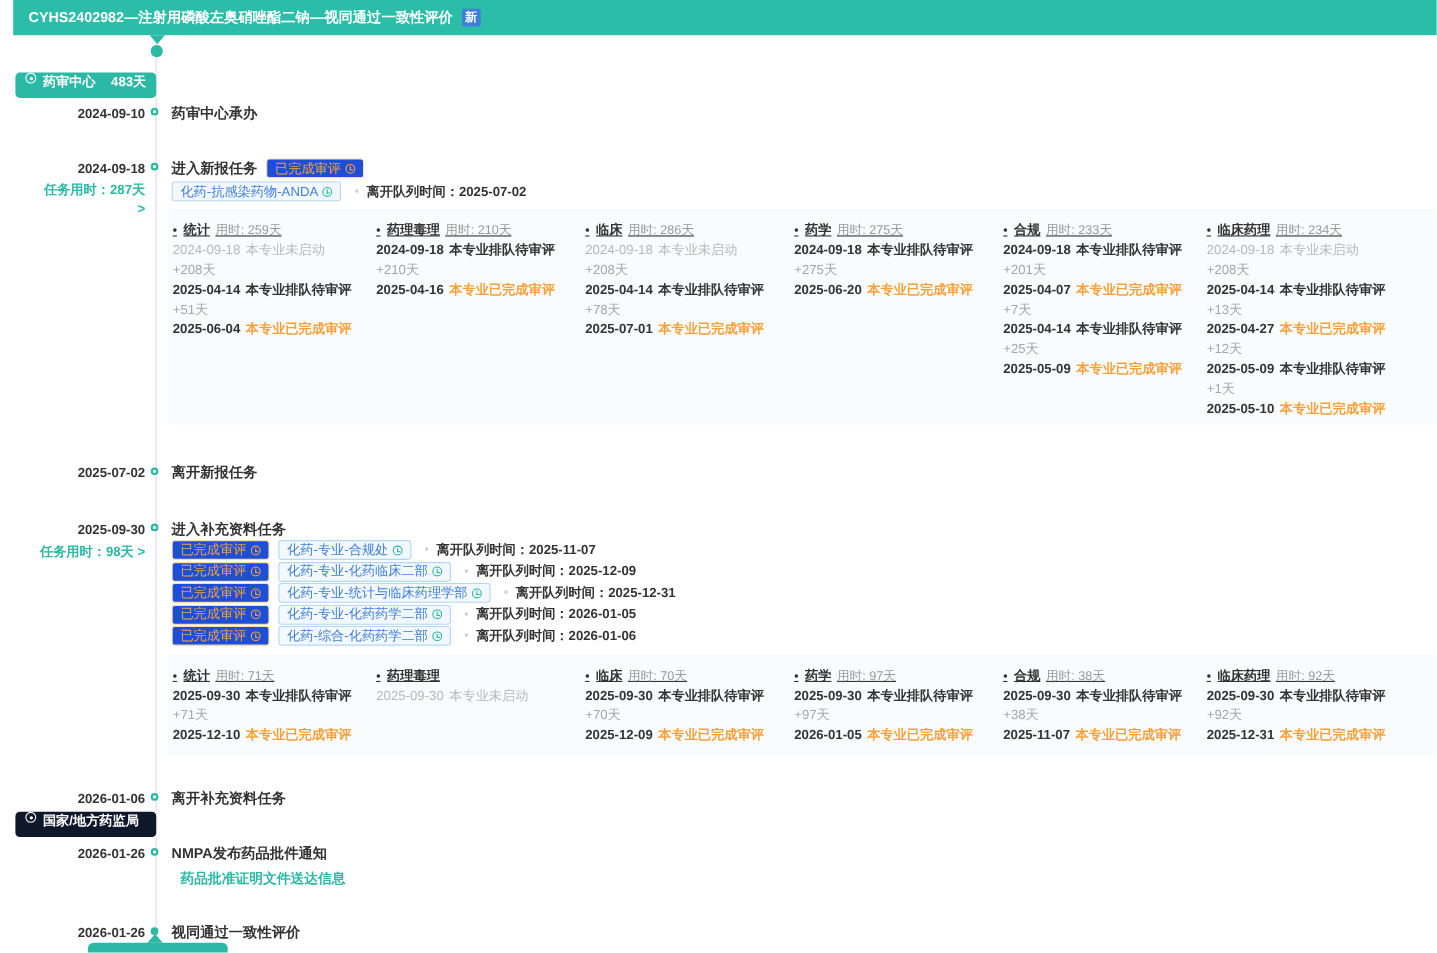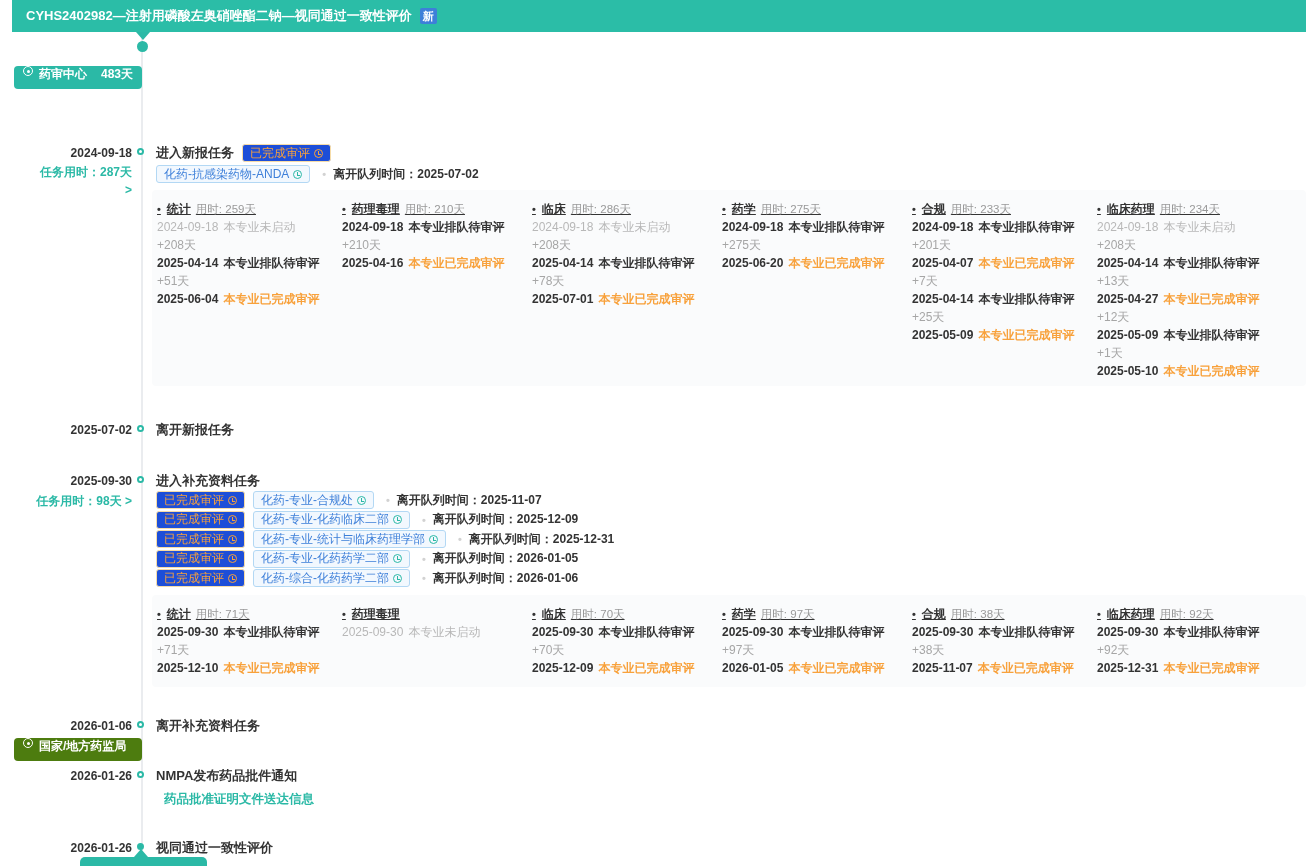--- a/index.html
+++ b/index.html
@@ -16,21 +16,21 @@
   
   .tl-line { position:absolute; left:141px; top:32px; width:2px; height:834px; background:#EAECEF; }
   .tri-down { position:absolute; left:136px; top:32px; width:0; height:0;
               border-left:7px solid transparent; border-right:7px solid transparent; border-top:8px solid #2BB9A6; }
   .top-dot { position:absolute; left:137px; top:41px; width:11px; height:11px; border-radius:50%; background:#2BB9A6; }
 
   
   .stage { position:absolute; left:14px; height:23px; width:128px; display:flex; align-items:flex-start;
            gap:6px; padding:0 9px; border-radius:4px; color:#fff; font-size:12px; font-weight:600; }
   .stage.teal { background:#2BB9A6; top:66px; }
-  .stage.blue { background:#4d7c0f; top:738px; width:128px; }
+  .stage.blue { background:#0f172a; top:738px; width:128px; }
   .stage .days { margin-left:auto; font-weight:700; }
   .pin { width:10px; height:10px; border:1px solid #fff; border-radius:50%; position:relative; display:inline-block; flex:none; }
   .pin::after { content:""; position:absolute; left:2.5px; top:2.5px; width:3px; height:3px; background:#fff; border-radius:50%; }
 
   
   .event { position:absolute; left:0; width:1306px; height:18px; }
   .ev-date { position:absolute; left:30px; width:102px; text-align:right; font-size:12px;
              font-weight:600; color:#333; line-height:18px; }
   .ev-dot { position:absolute; left:137px; top:4px; width:7px; height:7px; border:2px solid #2BB9A6;
             border-radius:50%; background:#fff; }
@@ -93,20 +93,25 @@
   <div class="stage teal">
     <span class="pin"></span>
     <span>药审中心</span>
     <span class="days">483天</span>
   </div>
   <div class="stage blue">
     <span class="pin"></span>
     <span>国家/地方药监局</span>
   </div>
 
+  <div class="event" style="top:94px">
+    <span class="ev-date">2024-09-10</span>
+    <span class="ev-dot"></span>
+    <span class="ev-title">药审中心承办</span>
+  </div>
 
   <div class="event" style="top:144px">
     <span class="ev-date">2024-09-18</span>
     <span class="ev-dot"></span>
     <span class="ev-title">
       <span>进入新报任务</span>
       <span class="tag tag-orange">
         <span>已完成审评</span>
         <span class="clock"></span>
       </span>

